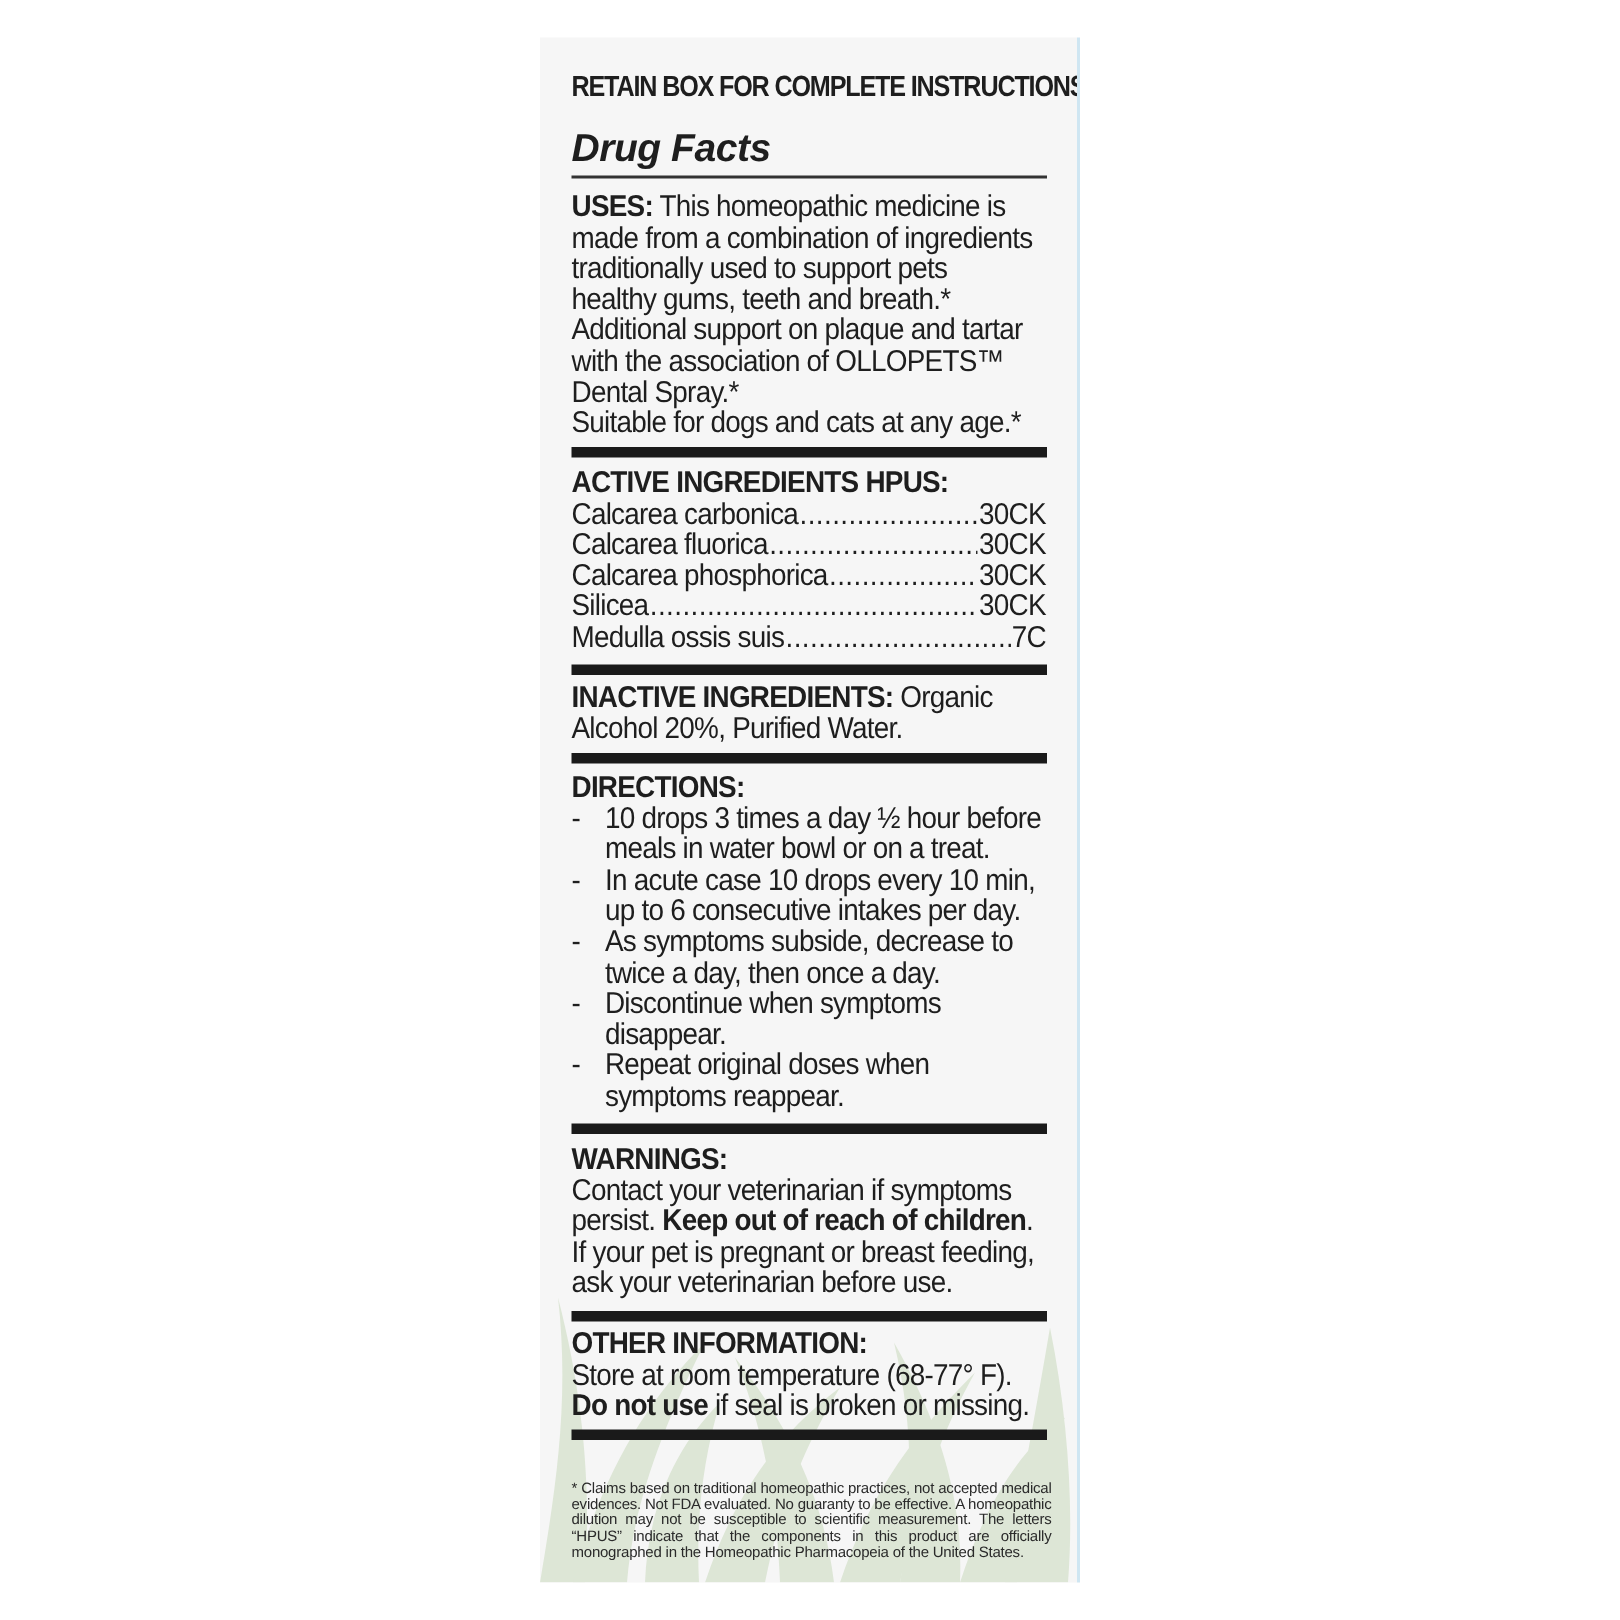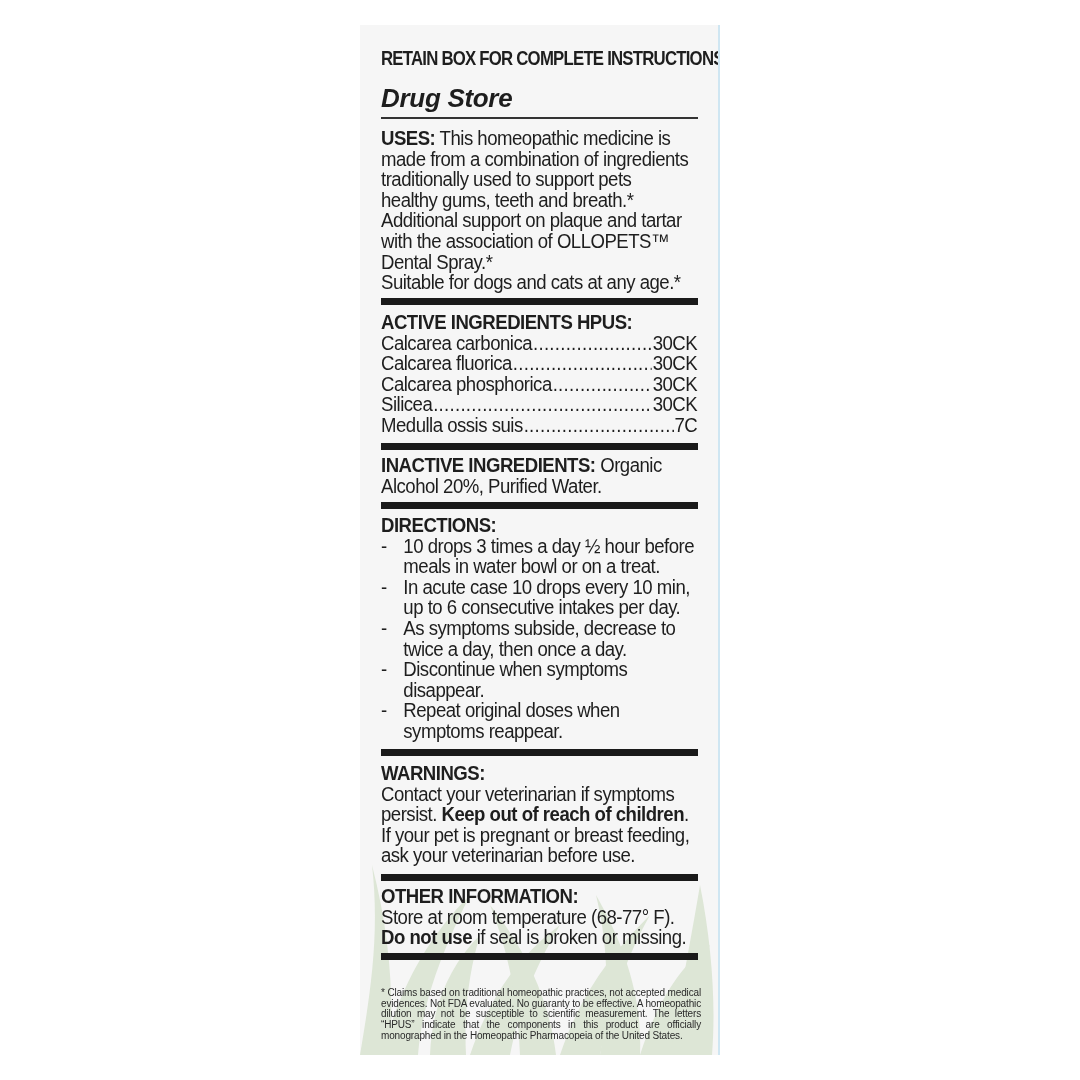--- a/index.html
+++ b/index.html
@@ -61,21 +61,21 @@
       <path d="M160 210 C158 160 150 110 130 60 C170 110 190 160 196 210 Z"></path>
       <path d="M200 210 C220 150 250 110 290 70 C262 120 248 170 240 210 Z"></path>
       <path d="M240 210 C250 150 248 100 236 50 C270 110 282 160 280 210 Z"></path>
       <path d="M280 210 C296 160 320 120 350 100 C330 140 320 180 318 210 Z"></path>
       <path d="M310 210 C320 150 330 100 340 40 C352 100 356 160 352 210 Z"></path>
     </g>
   </svg>
 
   <div class="content">
     <div class="retain">RETAIN BOX FOR COMPLETE INSTRUCTIONS</div>
-    <div class="title">Drug Store</div>
+    <div class="title">Drug Facts</div>
     <div class="title-rule"></div>
 
     <div class="section" style="top:103px">
       <div class="txt">
         <div><span class="hd">USES:</span> <span>This homeopathic medicine is</span></div>
         <div>made from a combination of ingredients</div>
         <div>traditionally used to support pets</div>
         <div>healthy gums, teeth and breath.*</div>
         <div>Additional support on plaque and tartar</div>
         <div>with the association of OLLOPETS™</div>

